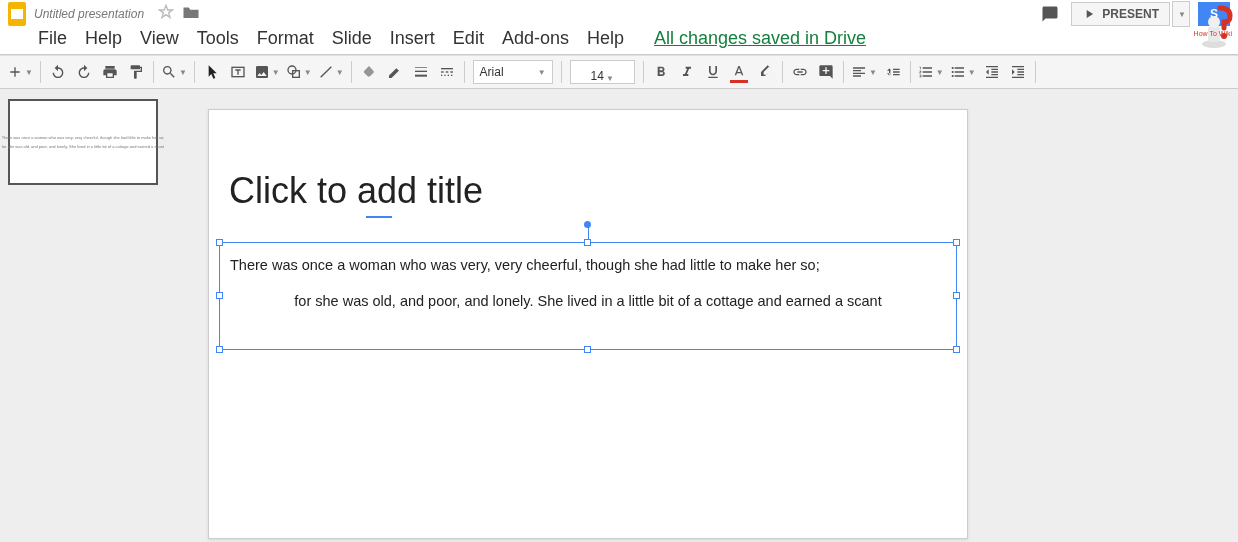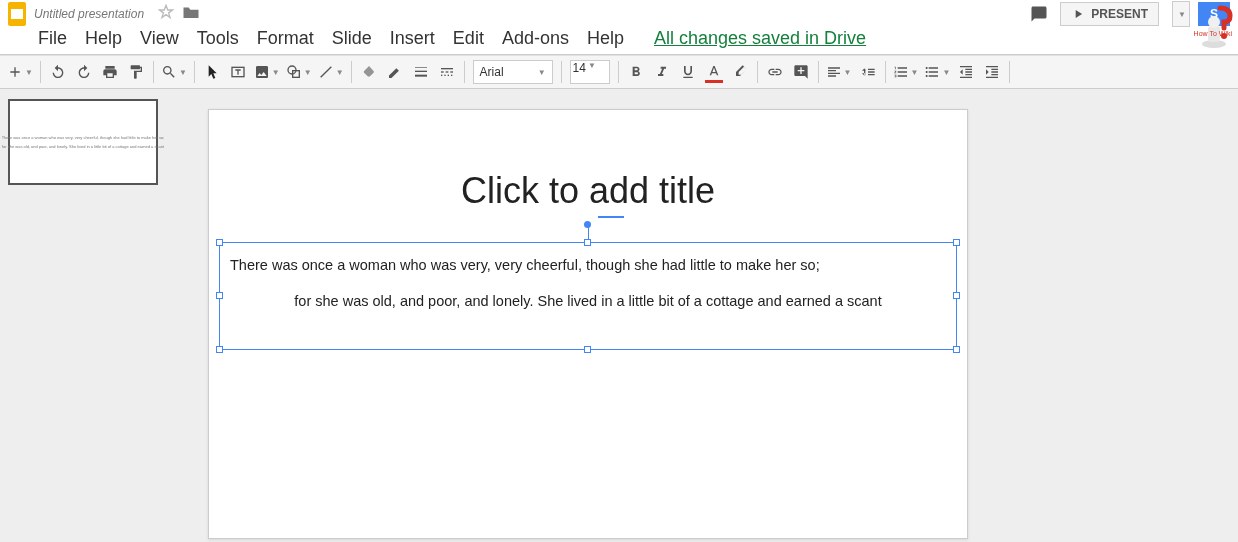--- a/index.html
+++ b/index.html
@@ -6,49 +6,49 @@
 body { background: #eeeeee; width: 1238px; height: 542px; overflow: hidden; }
 
 .header { background: #fff; border-bottom: 1px solid #ccc; }
 .title-row { display: flex; align-items: center; padding: 4px 8px; height: 28px; }
 .app-icon { width: 18px; height: 24px; margin-right: 8px; position: relative; }
 .app-icon svg { width: 100%; height: 100%; }
 .doc-title { color: #777; font-size: 12px; font-style: italic; margin-right: 10px; }
 .star-icon, .folder-icon { color: #999; margin: 0 4px; cursor: pointer; }
 .title-spacer { flex: 1; }
 .comment-btn { width: 26px; height: 26px; display: flex; align-items: center; justify-content: center; color: #555; cursor: pointer; margin-right: 8px; }
-.present-btn { background: #f5f5f5; border: 1px solid #ccc; padding: 4px 10px; display: flex; align-items: center; color: #555; font-size: 12px; font-weight: bold; cursor: pointer; margin-right: 13px; }
+.present-btn { background: #f5f5f5; border: 1px solid #ccc; padding: 4px 10px; display: flex; align-items: center; color: #555; font-size: 12px; font-weight: bold; cursor: pointer; margin-right: 2px; }
 .present-btn svg { margin-right: 6px; }
 .present-drop { background: #f5f5f5; border: 1px solid #ccc; width: 18px; height: 26px; display: flex; align-items: center; justify-content: center; cursor: pointer; margin-right: 8px; }
 .share-btn { background: #4285f4; color: #fff; padding: 5px 12px; font-size: 12px; font-weight: bold; cursor: pointer; position: relative; overflow: visible; }
 .mascot { position: absolute; right: 0; top: 0; width: 48px; height: 52px; z-index: 100; }
 
 .menu-row { display: flex; align-items: center; padding: 0 38px 6px; height: 26px; font-size: 18px; color: #333; }
 .menu-item { margin-right: 18px; cursor: pointer; }
 .save-status { color: #15803d; text-decoration: underline; margin-left: 12px; cursor: pointer; }
 
 .toolbar { background: #f5f5f5; border-top: 1px solid #e0e0e0; border-bottom: 1px solid #ccc; height: 34px; display: flex; align-items: center; padding: 0 4px; }
 .tb-btn { min-width: 26px; height: 26px; display: flex; align-items: center; justify-content: center; color: #555; cursor: pointer; padding: 0 3px; position: relative; }
 .tb-btn svg { width: 16px; height: 16px; }
 .tb-sep { width: 1px; height: 22px; background: #ccc; margin: 0 4px; }
 .tb-drop { font-size: 8px; color: #888; margin-left: 2px; }
 .font-select { display: flex; align-items: center; background: #fff; border: 1px solid #ccc; height: 24px; padding: 0 6px; min-width: 80px; font-size: 12px; color: #333; cursor: pointer; margin: 4px 4px; }
 .font-select .tb-drop { margin-left: auto; }
-.size-select { display: flex; align-items: flex-start; background: #fff; border: 1px solid #ccc; height: 24px; padding: 0 2px; min-width: 40px; font-size: 12px; color: #333; cursor: pointer; margin: 0 4px; }
+.size-select { display: flex; align-items: flex-end; background: #fff; border: 1px solid #ccc; height: 24px; padding: 0 20px; min-width: 40px; font-size: 12px; color: #333; cursor: pointer; margin: 0 4px; }
 .text-color-btn { position: relative; }
 .text-color-btn .underbar { position: absolute; bottom: 2px; left: 4px; right: 4px; height: 3px; background: #d93025; }
 
 .workspace { display: flex; height: calc(542px - 88px); }
 .thumb-panel { width: 168px; background: #eeeeee; padding: 10px 8px; }
 .thumb { width: 150px; height: 86px; background: #fff; border: 2px solid #555; cursor: pointer; padding: 8px; display: flex; flex-direction: column; justify-content: center; align-items: center; }
 .thumb-line { font-size: 4px; color: #777; text-align: center; margin: 2px 0; white-space: nowrap; overflow: hidden; }
 
 .canvas-area { flex: 1; background: #eeeeee; padding: 20px 0 0 40px; overflow: hidden; }
 .slide { width: 760px; height: 430px; background: #fff; border: 1px solid #ccc; box-shadow: 0 1px 3px rgba(0,0,0,0.1); position: relative; padding: 60px 20px 20px; }
-.title-box { text-align: center; font-size: 36px; color: #222; margin-bottom: 30px; }
+.title-box { text-align: left; font-size: 36px; color: #222; margin-bottom: 30px; }
 .title-ph { position: relative; display: inline-block; }
 .title-ph::after { content: ''; position: absolute; left: 54%; bottom: -6px; width: 26px; height: 2px; background: #4285f4; }
 .text-box { border: 1.5px solid #4285f4; padding: 14px 10px 40px; position: relative; margin: 0 -10px; }
 .text-line1 { font-size: 14.5px; color: #222; margin-bottom: 20px; }
 .text-line2 { font-size: 14.5px; color: #222; text-align: center; padding: 0 20px; }
 .sel-handle { width: 7px; height: 7px; background: #fff; border: 1.5px solid #4285f4; position: absolute; }
 .h-tl { top: -4px; left: -4px; } .h-tc { top: -4px; left: 50%; margin-left: -4px; } .h-tr { top: -4px; right: -4px; }
 .h-ml { top: 50%; left: -4px; margin-top: -4px; } .h-mr { top: 50%; right: -4px; margin-top: -4px; }
 .h-bl { bottom: -4px; left: -4px; } .h-bc { bottom: -4px; left: 50%; margin-left: -4px; } .h-br { bottom: -4px; right: -4px; }
 .rotate-line { position: absolute; top: -18px; left: 50%; width: 1px; height: 14px; background: #4285f4; }

